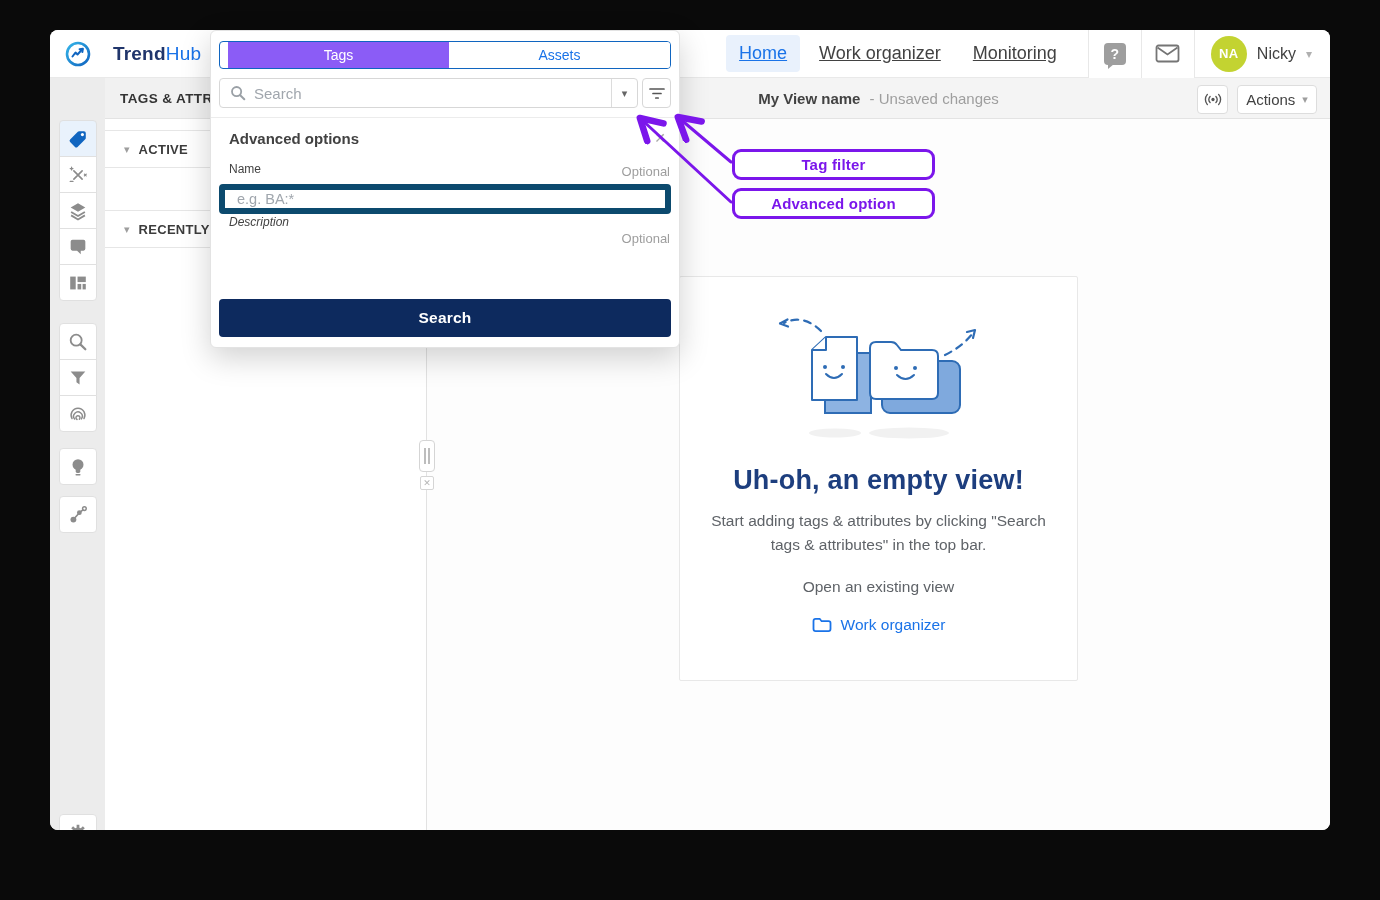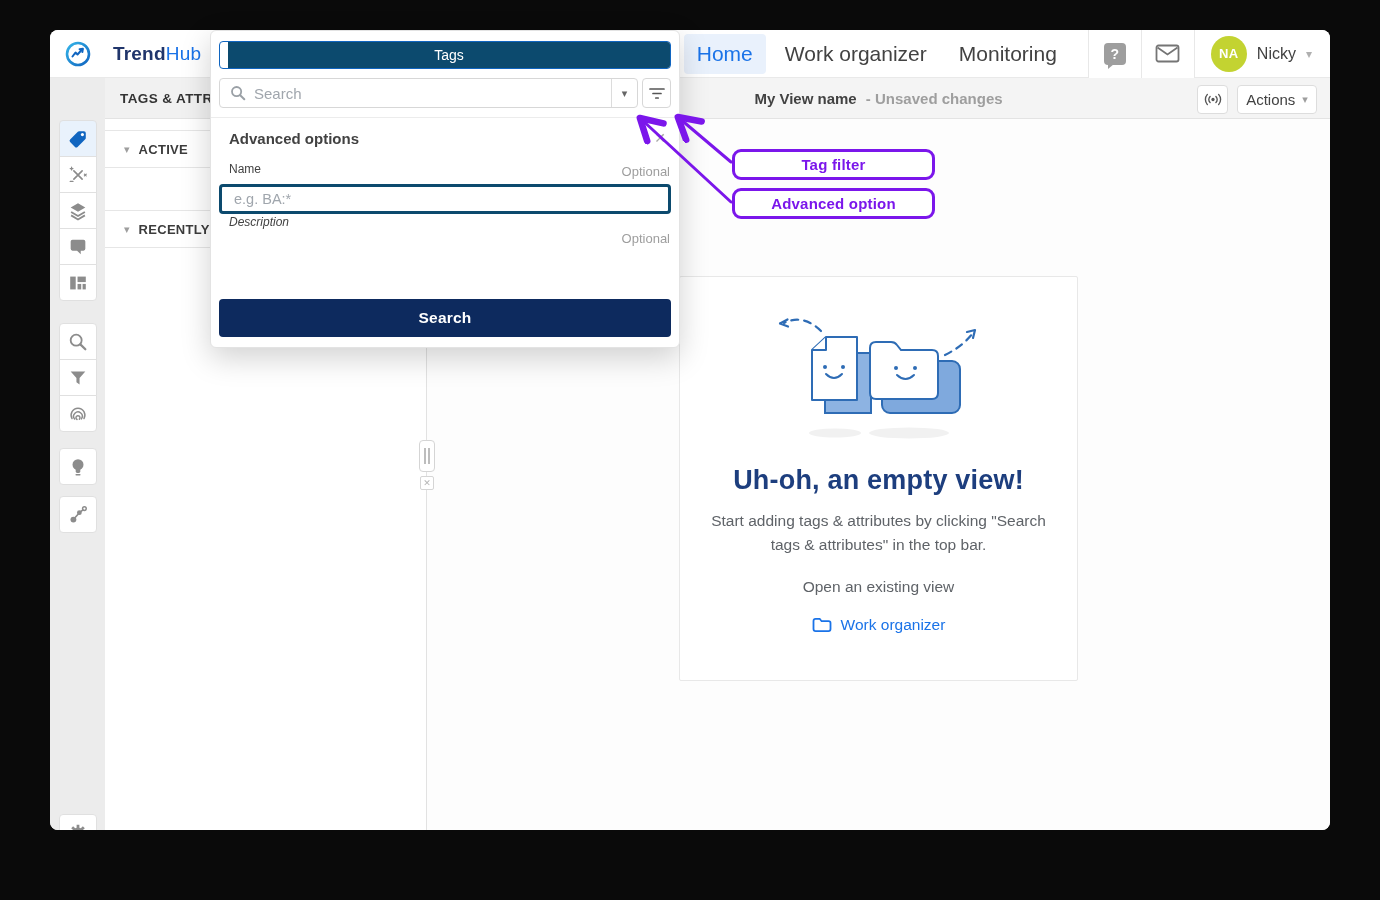--- a/index.html
+++ b/index.html
@@ -9,21 +9,21 @@
 
   
   .topbar { position:absolute; left:0; top:0; width:1280px; height:48px; background:#fff; border-bottom:1px solid #e9e9e9; display:flex; align-items:center; z-index:5; }
   .brand { display:flex; align-items:center; margin-left:15px; }
   .brand-text { font-size:19px; margin-left:22px; letter-spacing:.2px; }
   .brand-text b { color:#20356b; font-weight:700; }
   .brand-text span.lite { color:#1a73e8; font-weight:400; }
   .brand-caret { color:#b6b6b6; font-size:12px; margin-left:16px; cursor:pointer; }
   .tb-right { margin-left:auto; display:flex; align-items:center; height:100%; }
   .tb-nav { display:flex; align-items:center; gap:6px; margin-right:18px; }
-  .tb-item { font-size:21px; color:#424242; padding:8px 13px; border-radius:4px; cursor:pointer; white-space:nowrap; }
+  .tb-item { font-size:18px; color:#424242; padding:8px 13px; border-radius:4px; cursor:pointer; white-space:nowrap;text-decoration:underline; }
   .tb-item.active { background:#e9f1fc; color:#1a73e8; }
   .tb-sep { width:1px; height:48px; background:#e8e8e8; }
   .tb-iconbtn { width:52px; height:48px; display:flex; align-items:center; justify-content:center; cursor:pointer; background:#fff; border:none; }
   .help-badge { position:relative; width:22px; height:22px; background:#9e9e9e; border-radius:4px; color:#fff; font-weight:700; font-size:14px; display:flex; align-items:center; justify-content:center; }
   .help-badge::after { content:""; position:absolute; left:4px; bottom:-4px; border-top:5px solid #9e9e9e; border-right:6px solid transparent; }
   .tb-user { display:flex; align-items:center; gap:10px; padding:0 18px 0 16px; cursor:pointer; }
   .avatar { width:36px; height:36px; border-radius:50%; background:#c3d331; color:#fff; font-weight:700; font-size:13px; display:flex; align-items:center; justify-content:center; letter-spacing:.5px; }
   .user-name { font-size:16px; color:#424242; }
   .user-caret { color:#b0b0b0; font-size:12px; }
 
@@ -49,21 +49,21 @@
   
   .splitter-handle { position:absolute; left:369px; top:410px; width:16px; height:32px; background:#fff; border:1px solid #d5d5d5; border-radius:4px; display:flex; align-items:center; justify-content:center; gap:2px; cursor:col-resize; z-index:3; }
   .splitter-handle i { display:block; width:2px; height:16px; background:#bdbdbd; }
   .splitter-close { position:absolute; left:370px; top:446px; width:14px; height:14px; background:#fff; border:1px solid #d5d5d5; border-radius:2px; color:#b5b5b5; font-size:9px; line-height:12px; text-align:center; cursor:pointer; z-index:3; }
 
   
   .main { position:absolute; left:377px; top:48px; width:903px; height:752px; background:#fdfdfd; }
   .view-strip { height:41px; background:#f4f4f4; border-bottom:1px solid #e3e3e3; position:relative; display:flex; align-items:center; justify-content:center; }
   .view-title-wrap { font-size:15px; white-space:nowrap; }
   .view-title { font-weight:700; color:#424242; }
-  .view-status { color:#9e9e9e; margin-left:5px; font-weight:700; }
+  .view-status { color:#9e9e9e; margin-left:5px; font-weight:400; }
   .view-actions { position:absolute; right:13px; top:7px; display:flex; gap:9px; }
   .hbtn { height:29px; background:#fff; border:1px solid #ddd; border-radius:4px; display:flex; align-items:center; justify-content:center; cursor:pointer; }
   .hbtn.live { width:31px; }
   .hbtn.actions { width:80px; font-size:15px; color:#424242; gap:7px; }
   .hbtn .caret { color:#9e9e9e; font-size:11px; }
 
   
   .card { position:absolute; left:252px; top:198px; width:399px; height:405px; background:#fff; border:1px solid #e8e8e8; border-radius:2px; text-align:center; }
   .card-illo { margin-top:32px; }
   .card-h1 { margin-top:12px; font-size:27px; font-weight:700; color:#1d3e7e; letter-spacing:.2px; }
@@ -71,34 +71,34 @@
   .or-row { display:flex; align-items:center; margin:17px 40px 0 40px; }
   .or-row .line { flex:1; height:1px; background:#dcdcdc; }
   .or-row .or { margin:0 16px; font-size:15px; color:#616161; letter-spacing:.5px; }
   .open-text { margin-top:21px; font-size:15.5px; color:#5f6368; }
   .wo-link { margin-top:20px; display:inline-flex; align-items:center; gap:9px; color:#1a73e8; font-size:15.5px; cursor:pointer; }
 
   
   .popup { position:absolute; left:210px; top:30px; width:470px; height:318px; background:#fff; border:1px solid #e3e3e3; border-radius:6px; box-shadow:0 10px 30px rgba(0,0,0,.18); z-index:40; }
   .tabs { position:absolute; left:8px; right:8px; top:10px; height:28px; border:1px solid #1065c0; border-radius:4px; overflow:hidden; display:flex; }
   .tab { flex:1; display:flex; align-items:center; justify-content:center; font-size:14px; cursor:pointer; background:#fff; color:#1a73e8; }
-  .tab.active { background:#0c4a6e; color:#fff;margin-left:8px; }
+  .tab.active { background:#8b5cf6; color:#fff;margin-left:8px; }
   .search-row { position:absolute; left:8px; top:47px; height:30px; display:flex; }
   .search-box { width:419px; height:30px; border:1px solid #d7d7d7; border-radius:4px; display:flex; align-items:center; background:#fff; }
   .search-box svg { margin:0 8px 0 10px; flex:none; }
   .search-box input { flex:1; border:none; outline:none; font-size:15px; color:#333; font-family:"Liberation Sans",sans-serif; min-width:0; background:transparent; }
   .search-box input::placeholder { color:#a0a6ad; }
   .combo-caret { width:26px; align-self:stretch; border-left:1px solid #dcdcdc; display:flex; align-items:center; justify-content:center; color:#666; font-size:11px; cursor:pointer; }
   .filter-btn { margin-left:4px; width:29px; height:30px; border:1px solid #d7d7d7; border-radius:4px; background:#fff; display:flex; align-items:center; justify-content:center; cursor:pointer; }
   .popup-divider { position:absolute; left:0; right:0; top:86px; border-bottom:1px solid #ececec; }
   .adv-title { position:absolute; left:18px; top:99px; font-size:15px; font-weight:700; color:#424242; }
   .adv-close { position:absolute; right:13px; top:99px; color:#a8a8a8; font-size:14px; cursor:pointer; }
   .fld-label { position:absolute; left:18px; font-size:12px; color:#424242; }
   .fld-opt { position:absolute; right:9px; font-size:13px; color:#9e9e9e; }
-  .fld-input { position:absolute; left:8px; right:8px; height:30px; border:3px solid #0c4a6e; border-radius:4px; padding:0 12px; font-size:14.5px; color:#333; font-family:"Liberation Sans",sans-serif; outline:none; }
+  .fld-input { position:absolute; left:8px; right:8px; height:30px; border:6px solid #0c4a6e; border-radius:4px; padding:0 12px; font-size:14.5px; color:#333; font-family:"Liberation Sans",sans-serif; outline:none; }
   .fld-input::placeholder { color:#a0a6ad; }
   .submit-btn { position:absolute; left:8px; right:8px; top:268px; height:38px; background:#0d2a5e; color:#fff; border:none; border-radius:4px; font-size:15.5px; font-weight:700; font-family:"Liberation Sans",sans-serif; cursor:pointer; letter-spacing:.2px; }
 
   
   .anno-box { position:absolute; left:732px; width:203px; height:31px; background:#fff; border:3px solid #7b16eb; border-radius:9px; display:flex; align-items:center; justify-content:center; color:#7b16eb; font-size:15px; font-weight:700; z-index:55; letter-spacing:.2px; }
   .anno-arrows { position:absolute; left:0; top:0; z-index:54; pointer-events:none; }
 </style>
 </head>
 <body>
 
@@ -326,20 +326,21 @@
         </svg>
         <span>Work organizer</span>
       </span></div>
     </div>
   </div>
 </div>
 
 <div class="popup">
   <div class="tabs">
     <div class="tab active">Tags</div>
+    <div class="tab">Assets</div>
   </div>
   <div class="search-row">
     <div class="search-box">
       <svg width="16" height="16" viewBox="0 0 16 16">
         <circle cx="6.6" cy="6.6" r="4.6" fill="none" stroke="#9aa0a6" stroke-width="1.8"></circle>
         <path d="M10.2,10.2 L14.3,14.3" stroke="#9aa0a6" stroke-width="2" stroke-linecap="round"></path>
       </svg>
       <input placeholder="Search" style="">
       <span class="combo-caret">▾</span>
     </div>

